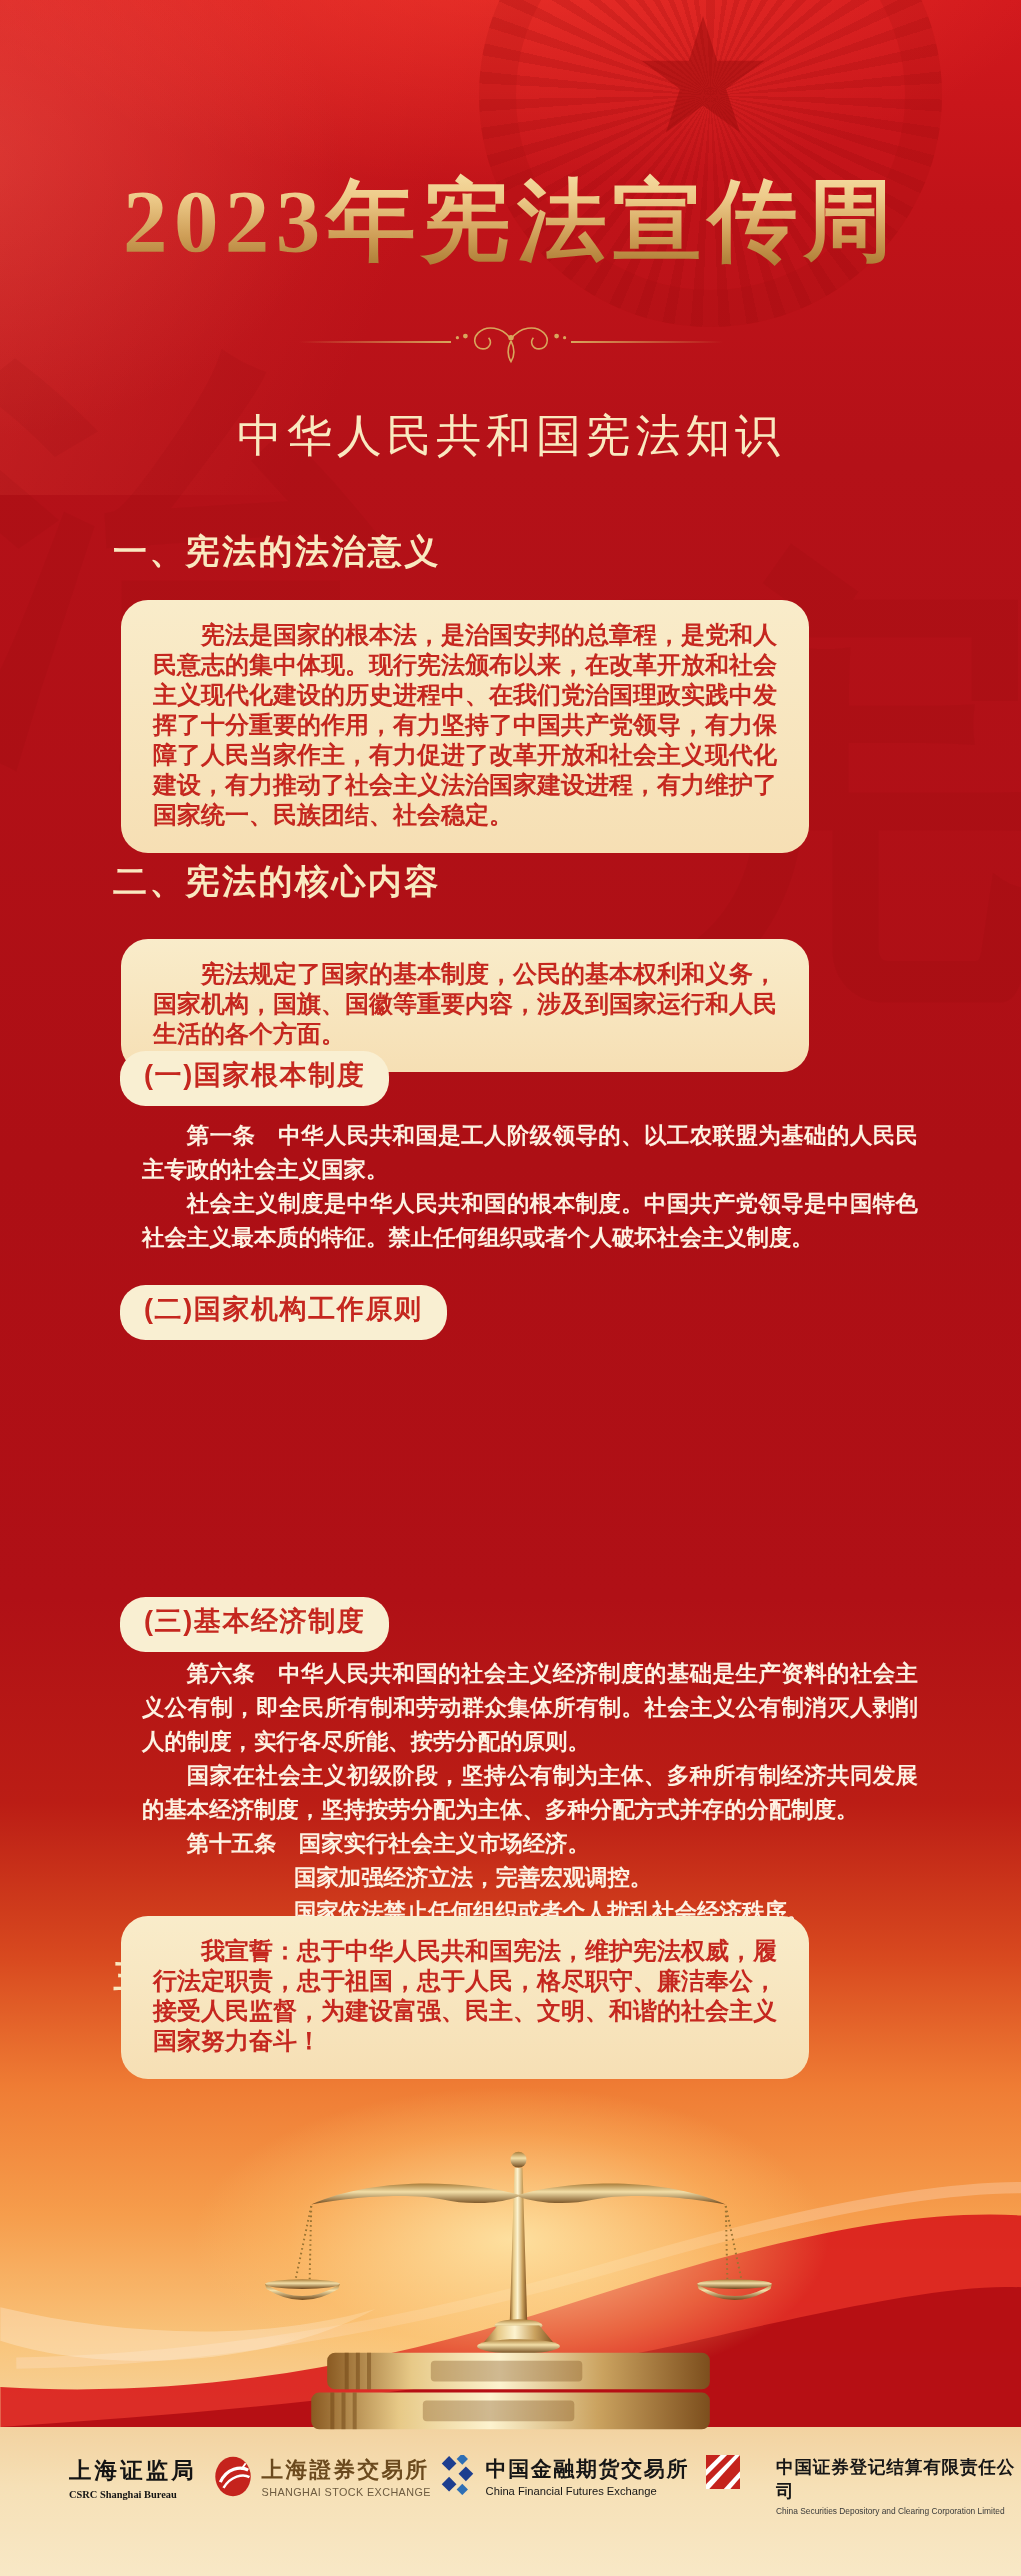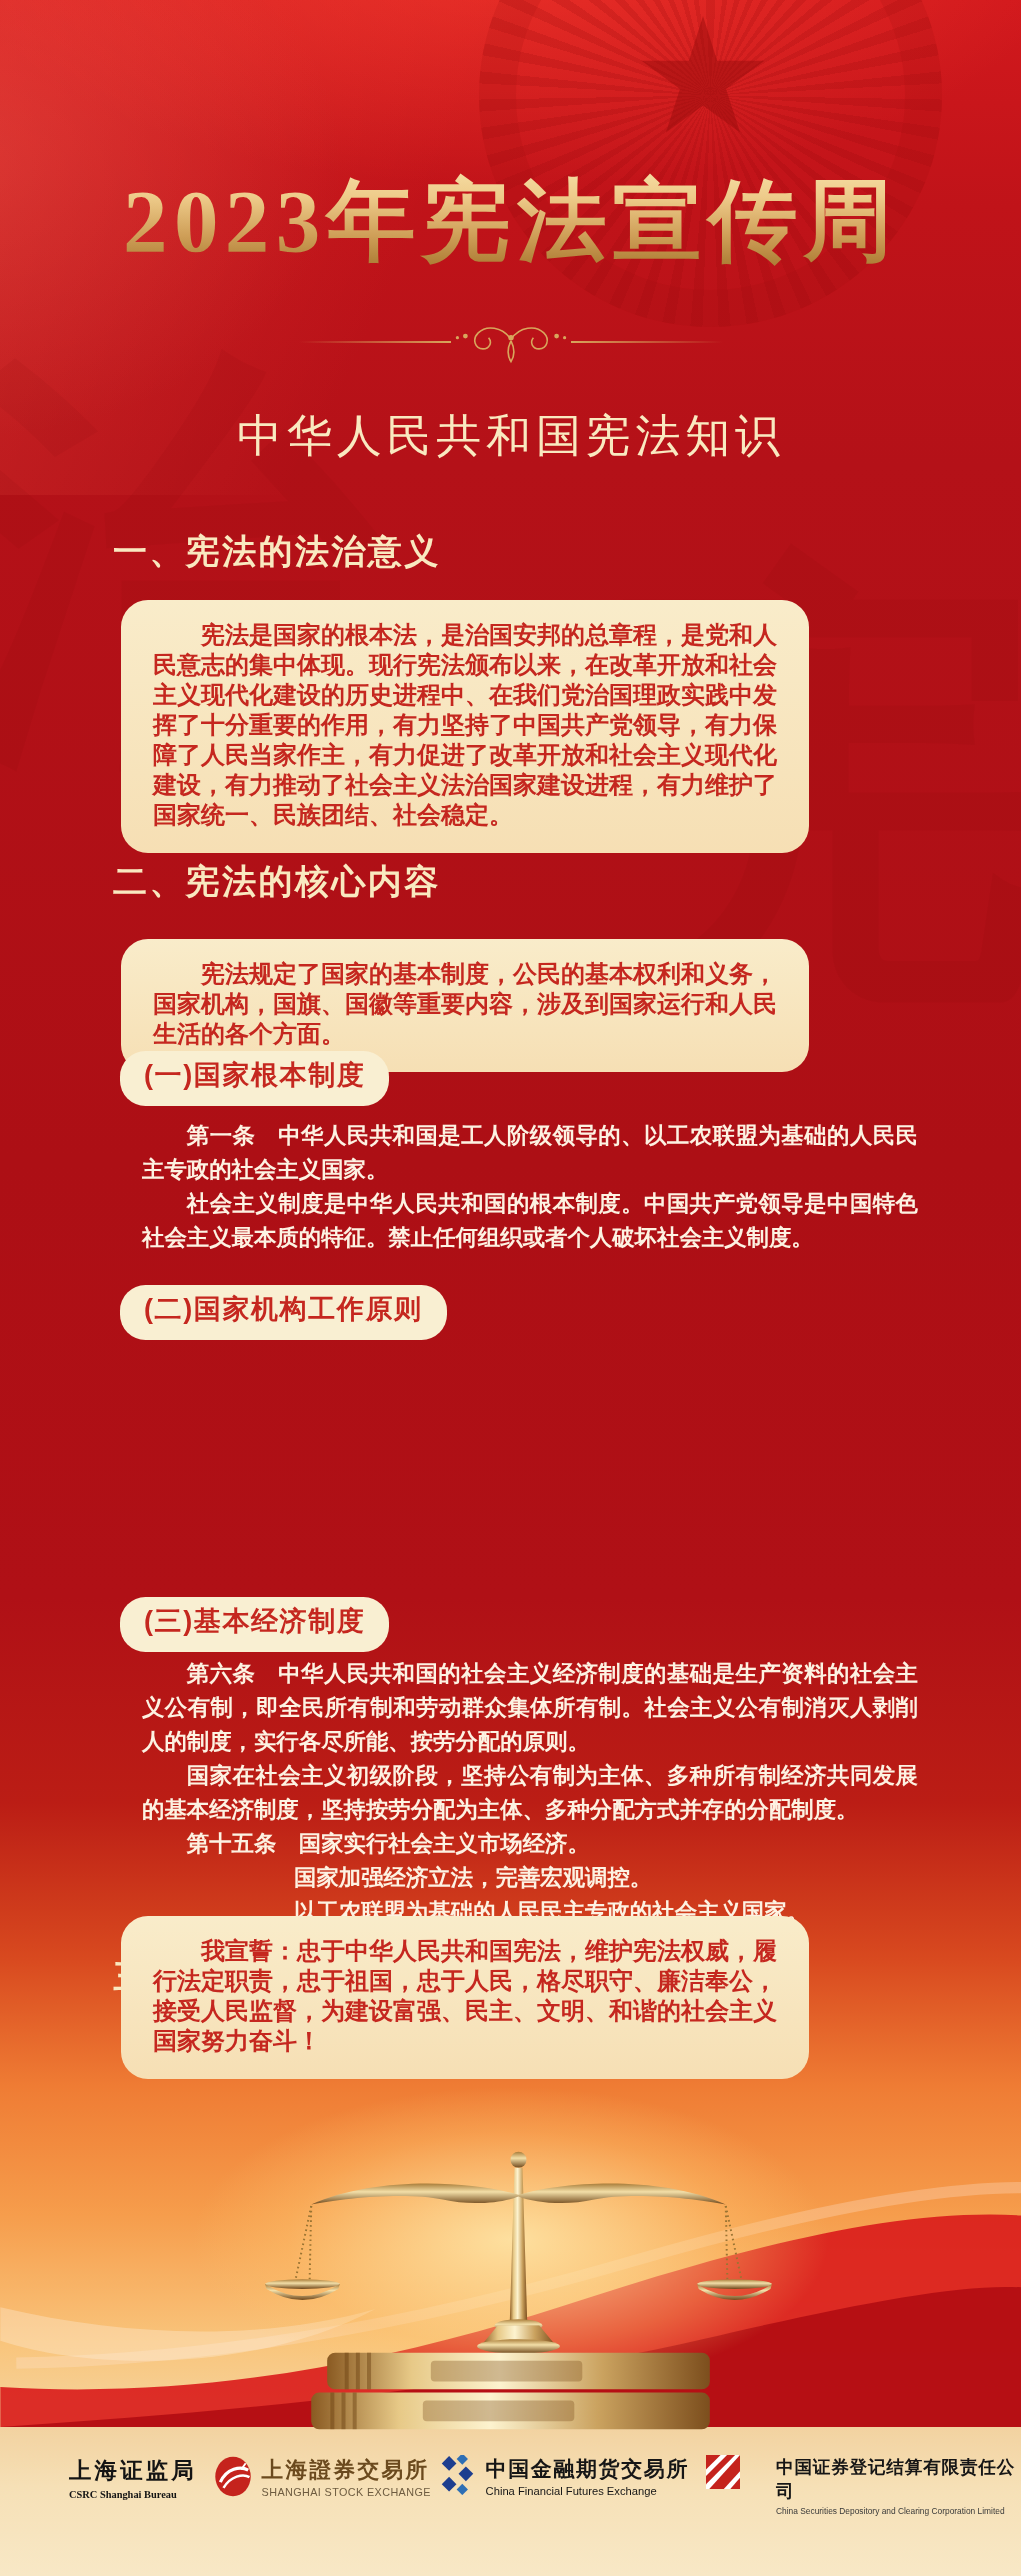--- a/index.html
+++ b/index.html
@@ -195,21 +195,21 @@
   </div>
 
   <div class="badge badge2">(二)国家机构工作原则</div>
 
   <div class="badge badge3">(三)基本经济制度</div>
   <div class="wtext wt3">
     <p>第六条　中华人民共和国的社会主义经济制度的基础是生产资料的社会主义公有制，即全民所有制和劳动群众集体所有制。社会主义公有制消灭人剥削人的制度，实行各尽所能、按劳分配的原则。</p>
     <p>国家在社会主义初级阶段，坚持公有制为主体、多种所有制经济共同发展的基本经济制度，坚持按劳分配为主体、多种分配方式并存的分配制度。</p>
     <p>第十五条　国家实行社会主义市场经济。</p>
     <p class="deep">国家加强经济立法，完善宏观调控。</p>
-    <p class="deep">以工农联盟为基础的人民民主专政的社会主义国家。</p>
+    <p class="deep">国家依法禁止任何组织或者个人扰乱社会经济秩序。</p>
   </div>
 
   <div class="h h3">三、宪法宣誓内容</div>
   <div class="cream-box box3">
     <p>我宣誓：忠于中华人民共和国宪法，维护宪法权威，履行法定职责，忠于祖国，忠于人民，格尽职守、廉洁奉公，接受人民监督，为建设富强、民主、文明、和谐的社会主义国家努力奋斗！</p>
   </div>
 
   <div class="logo l1">
     <div class="txt">
       <span class="cn">上海证监局</span>

